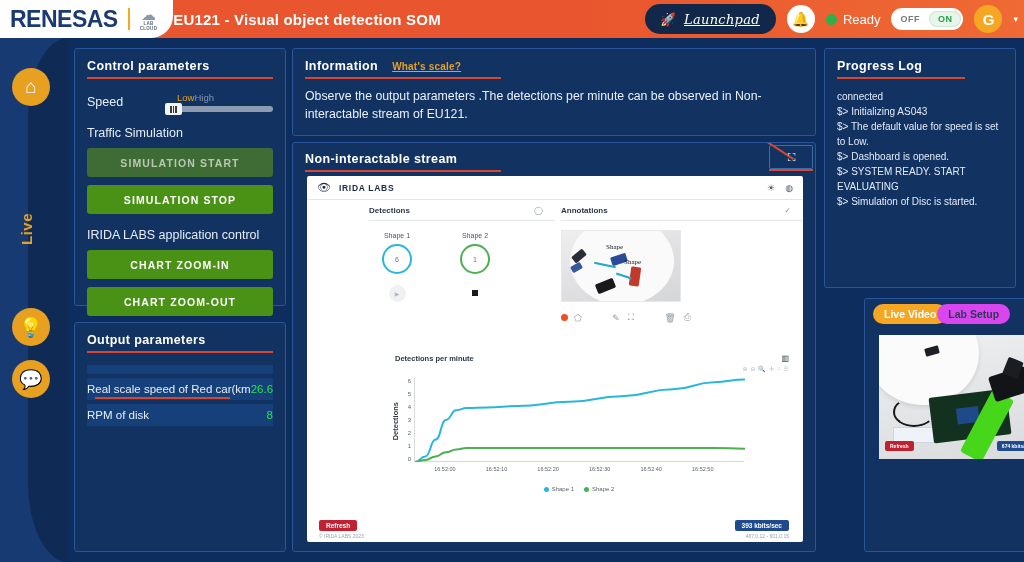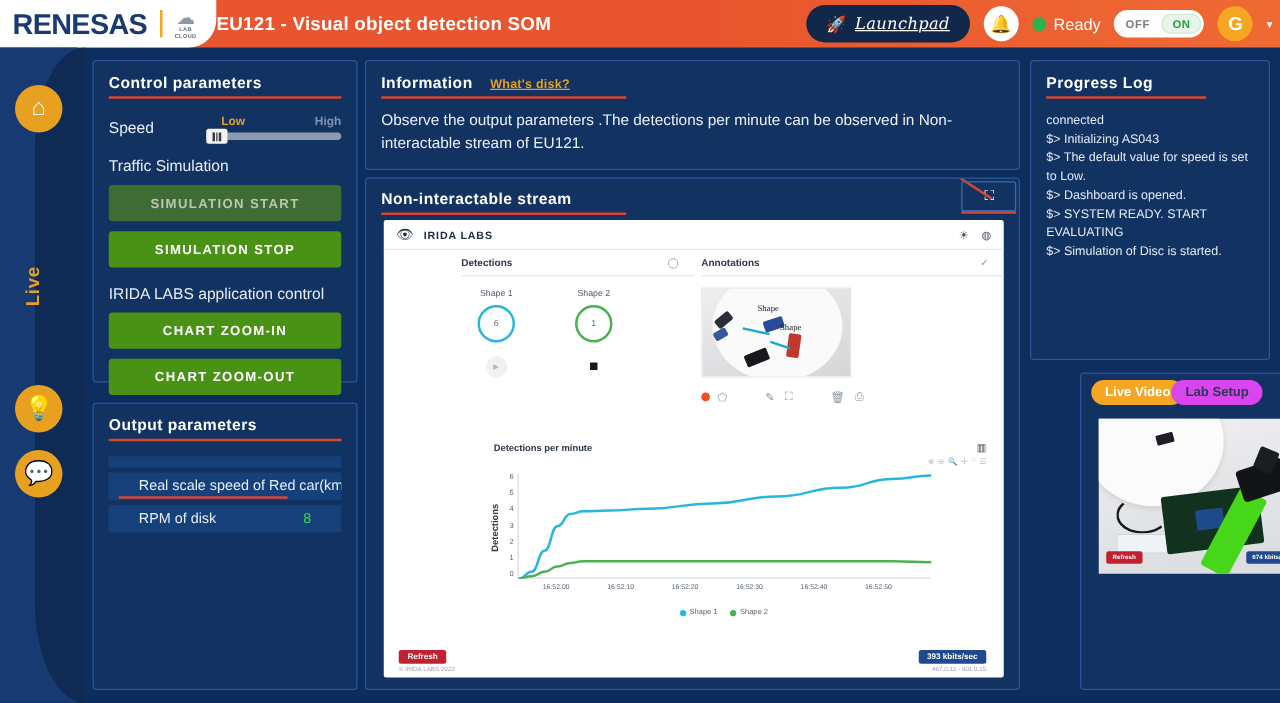--- a/index.html
+++ b/index.html
@@ -106,21 +106,21 @@
     color: #fff; font-size: 12.5px; font-weight: bold; letter-spacing: 0.4px;
   }
   .title-rule { height: 2px; background: #d9452f; margin-top: 4px; }
 
   
   #control-panel { left: 74px; top: 48px; width: 212px; height: 258px; }
   .cp-inner { padding: 10px 12px; }
   .row-label { color: #e6edf7; font-size: 12.5px; }
   .speed-row { display: flex; align-items: center; margin-top: 13px; }
   .slider-wrap { margin-left: auto; width: 108px; }
-  .slider-labels { display: flex; justify-content: space-between; font-size: 9.5px; font-weight: bold; padding-left: 12px; }
+  .slider-labels { display: flex; font-size: 9.5px; font-weight: normal; padding-left: 12px; }
   .lbl-low { color: #e8a020; }
   .lbl-high { color: #7f93b2; }
   .slider-track {
     position: relative; height: 6px; background: #8d9bb0; border-radius: 3px; margin-top: 3px;
   }
   .slider-thumb {
     position: absolute; left: 0; top: -3px; width: 17px; height: 12px;
     background: #f2f4f8; border-radius: 2px;
     display:flex; align-items:center; justify-content:center; gap:1px;
   }
@@ -133,21 +133,21 @@
     background: #4a9216; cursor: pointer;
     font-family: "Liberation Sans", sans-serif;
   }
   .btn-disabled { background: #3f6b34; color: #b9c8b2; }
 
   
   #output-panel { left: 74px; top: 322px; width: 212px; height: 230px; }
   .op-strip { height: 9px; background: #16407a; margin: 12px 0 4px; }
   .op-row {
     display: flex; justify-content: space-between;
-    background: #16407a; padding: 5px 24px; margin-bottom: 4px;
+    background: #16407a; padding: 5px 0; margin-bottom: 4px;
     position: relative; overflow: hidden;
   }
   .op-name { color: #e6edf7; font-size: 11.5px; white-space: nowrap; }
   .op-val { color: #2ee04a; font-size: 11.5px; }
   .op-underline {
     position: absolute; left: 8px; bottom: 1px; width: 135px; height: 2px; background: #d9452f;
   }
 
   
   #info-panel { left: 292px; top: 48px; width: 524px; height: 88px; }
@@ -462,21 +462,21 @@
       <span class="op-name">RPM of disk</span>
       <span class="op-val">8</span>
     </div>
   </div>
 </div>
 
 <div class="panel" id="info-panel">
   <div class="cp-inner">
     <div class="info-head">
       <span class="panel-title">Information</span>
-      <span class="whats-this">What's disk?</span>
+      <span class="whats-this">What's scale?</span>
     </div>
     <div class="info-rule"></div>
     <div class="info-body">Observe the output parameters .The detections per minute can be observed in Non-interactable stream of EU121.</div>
   </div>
 </div>
 
 <div class="panel" id="stream-panel">
   <div class="stream-head">
     <div class="panel-title">Non-interactable stream</div>
     <div class="stream-rule"></div>

